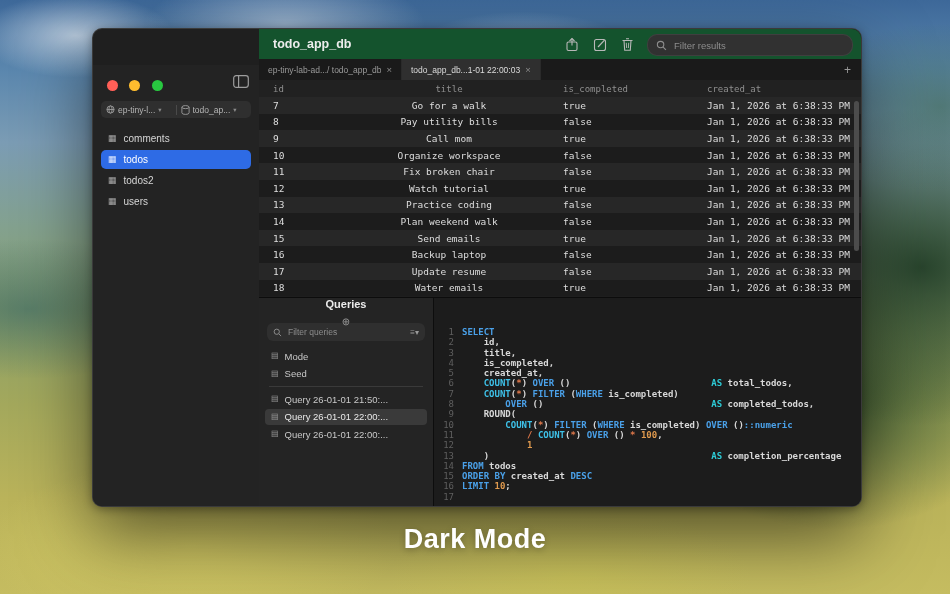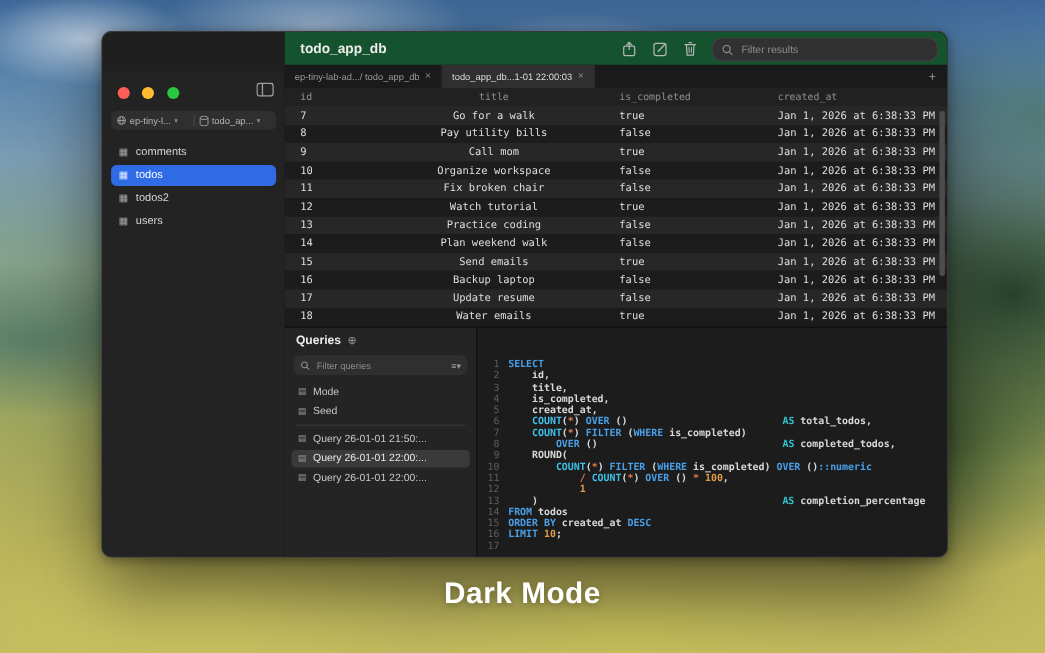--- a/index.html
+++ b/index.html
@@ -65,21 +65,21 @@
   .trow.odd{background:#1c1c1c;}
   .th.c0,.td.c0{padding-left:14px;}
   .th.c1,.td.c1{text-align:center;}
   .th.c2,.td.c2{padding-left:24px;}
   .th.c3,.td.c3{padding-left:8px;}
   .vscroll{position:absolute;right:2px;top:72px;width:5px;height:150px;border-radius:3px;background:#4c4c4c;}
 
   
   .bottom{position:absolute;left:0;right:0;top:268px;bottom:0;border-top:1px solid #0c0c0c;display:flex;}
   .qpanel{width:174px;flex:none;background:#242424;border-right:1px solid #0d0d0d;position:relative;}
-  .qhead{height:24px;display:flex;align-items:center;gap:6px;padding:0 10px;}
+  .qhead{height:24px;display:flex;align-items:center;gap:6px;padding:0 10px;flex-direction:column;}
   .qtitle{font-size:11px;font-weight:700;color:#ececec;}
   .qadd{color:#9a9a9a;font-size:10px;cursor:pointer;}
   .qfilter{margin:1px 8px 7px;height:18px;background:#2f2f2f;border-radius:6px;display:flex;align-items:center;gap:4px;padding:0 6px;}
   .qfilter input{flex:1;min-width:0;background:transparent;border:none;outline:none;color:#ddd;font-size:8.5px;font-family:Liberation Sans, sans-serif;}
   .qsort{color:#9a9a9a;font-size:8px;white-space:nowrap;cursor:pointer;}
   .qlist{margin:0 6px;display:flex;flex-direction:column;gap:1px;}
   .qitem{height:16.5px;border-radius:4px;display:flex;align-items:center;gap:6px;padding:0 6px;font-size:9.5px;color:#c9c9c9;cursor:pointer;white-space:nowrap;overflow:hidden;}
   .qitem.sel{background:#3a3a3a;color:#e8e8e8;}
   .q-ico{font-size:8px;color:#9a9a9a;line-height:1;}
   .qdiv{height:1px;background:#3a3a3a;margin:3px 4px;}

